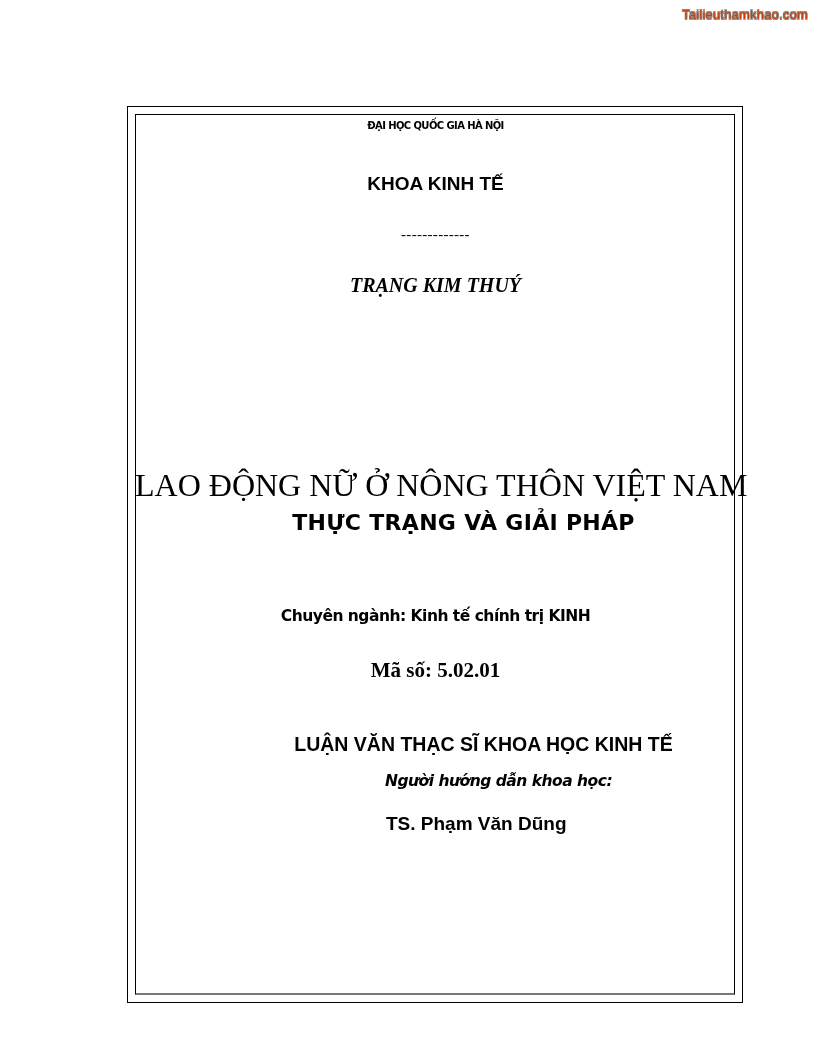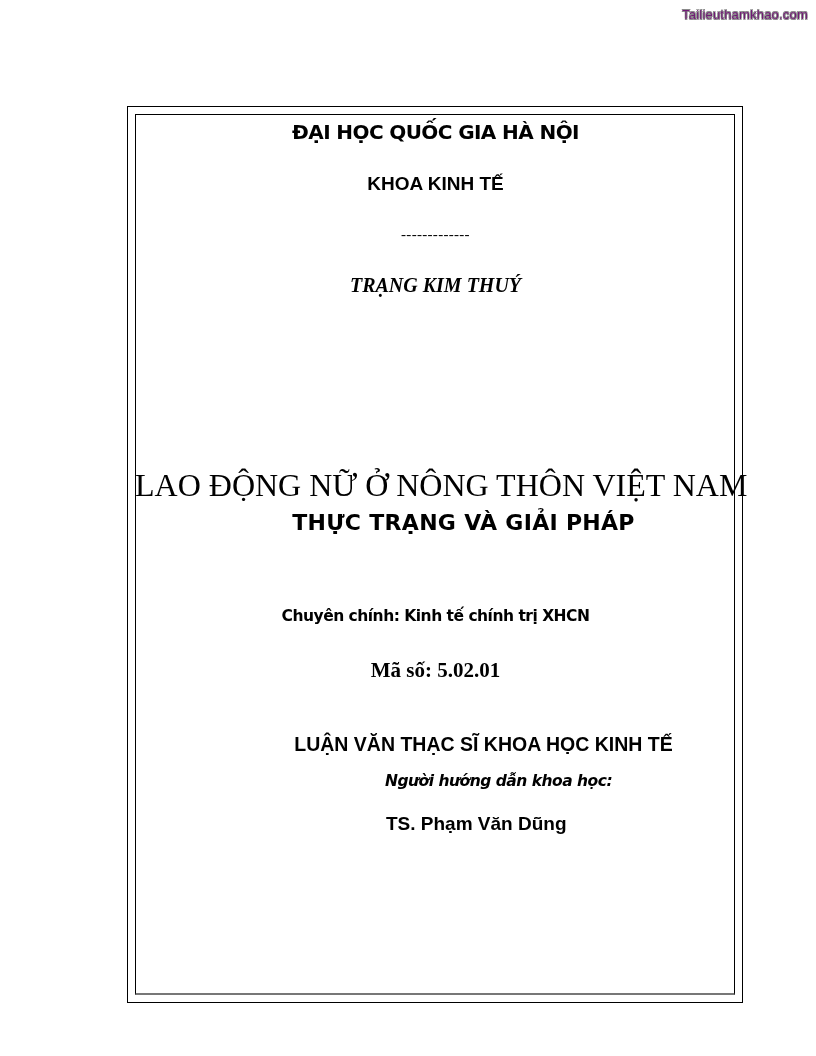--- a/index.html
+++ b/index.html
@@ -13,21 +13,21 @@
       position: relative;
       overflow: hidden;
       color: #000000;
     }
     .watermark {
       position: absolute;
       top: 7px;
       right: 8px;
       font-family: "Liberation Sans", sans-serif;
       font-size: 13px;
-      color: #701a75;
+      color: #c2410c;
       letter-spacing: 0.2px;
       text-shadow:
         -0.6px -0.6px 0 #8a8a8a,
          0.6px -0.6px 0 #8a8a8a,
         -0.6px  0.6px 0 #8a8a8a,
          0.6px  0.6px 0 #8a8a8a;
     }
     .outer-border {
       position: absolute;
       left: 127px;
@@ -53,21 +53,21 @@
       position: absolute;
       left: 135px;
       width: 601px;
       text-align: center;
       white-space: nowrap;
     }
     .l-university {
       top: 120px;
       font-family: "DejaVu Sans", sans-serif;
       font-weight: bold;
-      font-size: 20px;
+      font-size: 10px;
       letter-spacing: -0.6px;
     }
     .l-faculty {
       top: 173px;
       font-family: "Liberation Sans", sans-serif;
       font-weight: bold;
       font-size: 19px;
       text-align: center;
     }
     .l-separator {
@@ -146,18 +146,18 @@
 <div class="inner-border"></div>
 
 <div class="line l-university">ĐẠI HỌC QUỐC GIA HÀ NỘI</div>
 <div class="line l-faculty">KHOA KINH TẾ</div>
 <div class="line l-separator">-------------</div>
 <div class="line l-author">TRẠNG KIM THUÝ</div>
 
 <div class="line l-title1">LAO ĐỘNG NỮ Ở NÔNG THÔN VIỆT NAM</div>
 <div class="line l-title2">THỰC TRẠNG VÀ GIẢI PHÁP</div>
 
-<div class="line l-major">Chuyên chính: Kinh tế chính trị XHCN</div>
+<div class="line l-major">Chuyên ngành: Kinh tế chính trị KINH</div>
 <div class="line l-code">Mã số: 5.02.01</div>
 
 <div class="line l-thesis">LUẬN VĂN THẠC SĨ KHOA HỌC KINH TẾ</div>
 <div class="l-advisor-label">Người hướng dẫn khoa học:</div>
 <div class="l-advisor-name">TS. Phạm Văn Dũng</div>
 
 </body></html>

